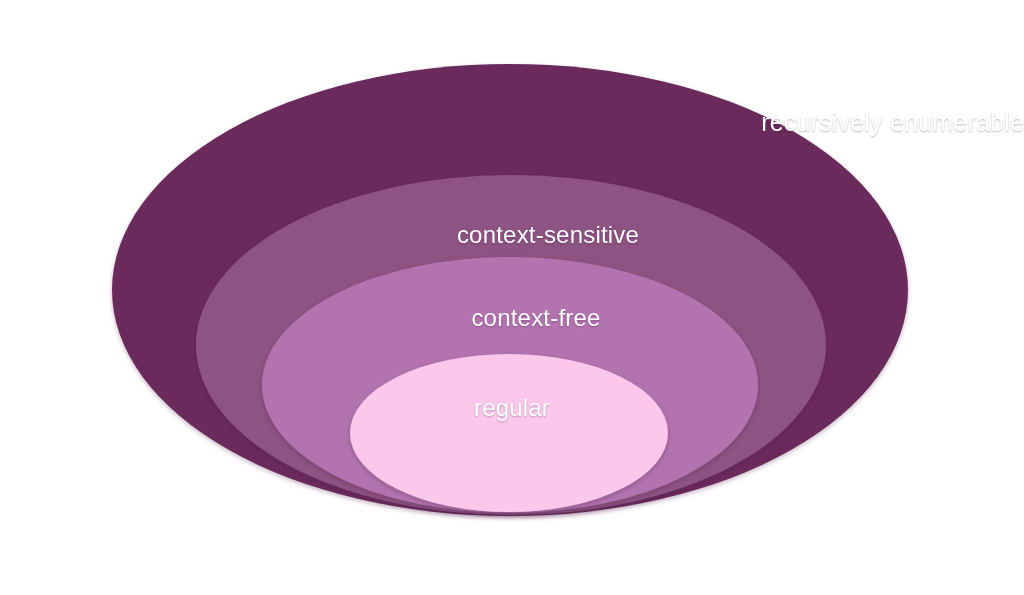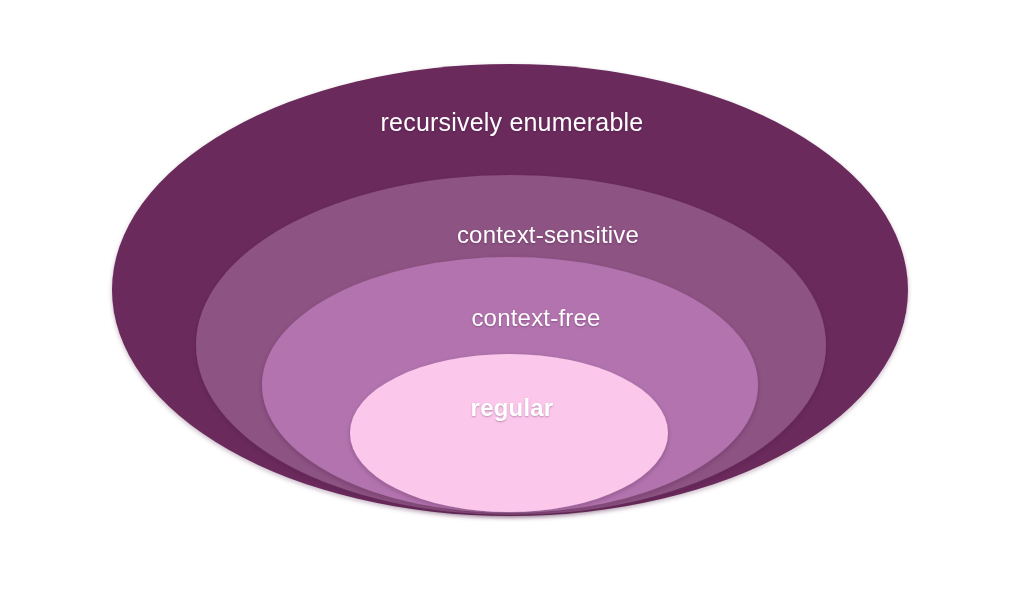--- a/index.html
+++ b/index.html
@@ -35,21 +35,21 @@
     text-align: center;
     color: #ffffff;
     font-family: "Liberation Sans", "DejaVu Sans", sans-serif;
     font-weight: 400;
     letter-spacing: 0.2px;
     white-space: nowrap;
     text-shadow: 0 1px 2px rgba(60,20,55,0.32);
     pointer-events: none;
     user-select: none;
   }
-  .lbl-0 { top: 108px; font-size: 25px; }
+  .lbl-0 { top: 108px; font-size: 25px; text-align: right; }
   .lbl-1 { top: 222px; font-size: 24px; }
   .lbl-2 { top: 305px; font-size: 24px; }
   .lbl-3 { top: 396px; font-size: 24px; }
 </style>
 </head>
 <body style="background: rgb(255, 255, 255);">
 
 <div id="diagram-root" style="background: rgb(255, 255, 255);">
 
   <svg id="venn-svg" viewBox="0 0 1024 595" xmlns="http://www.w3.org/2000/svg" aria-hidden="true">
@@ -69,15 +69,15 @@
 
     <ellipse id="ellipse-3" cx="509" cy="433" rx="159" ry="79" fill="#FBC8EC" filter="url(#soft-shadow)"></ellipse>
   </svg>
 
   <div class="venn-label lbl-0" style="top: 107.5px; color: rgb(255, 255, 255);">recursively enumerable</div>
 
   <div class="venn-label lbl-1" style="top: 221.16px; color: rgb(255, 255, 255); margin-left: 36px;">context-sensitive</div>
 
   <div class="venn-label lbl-2" style="top: 304.16px; color: rgb(255, 255, 255); margin-left: 24px;">context-free</div>
 
-  <div class="venn-label lbl-3" style="top: 394.16px; color: rgb(255, 255, 255); font-weight: bold;">regular</div>
+  <div class="venn-label lbl-3" style="top: 394.16px; color: rgb(255, 255, 255);">regular</div>
 
 </div>
 
 </body></html>

